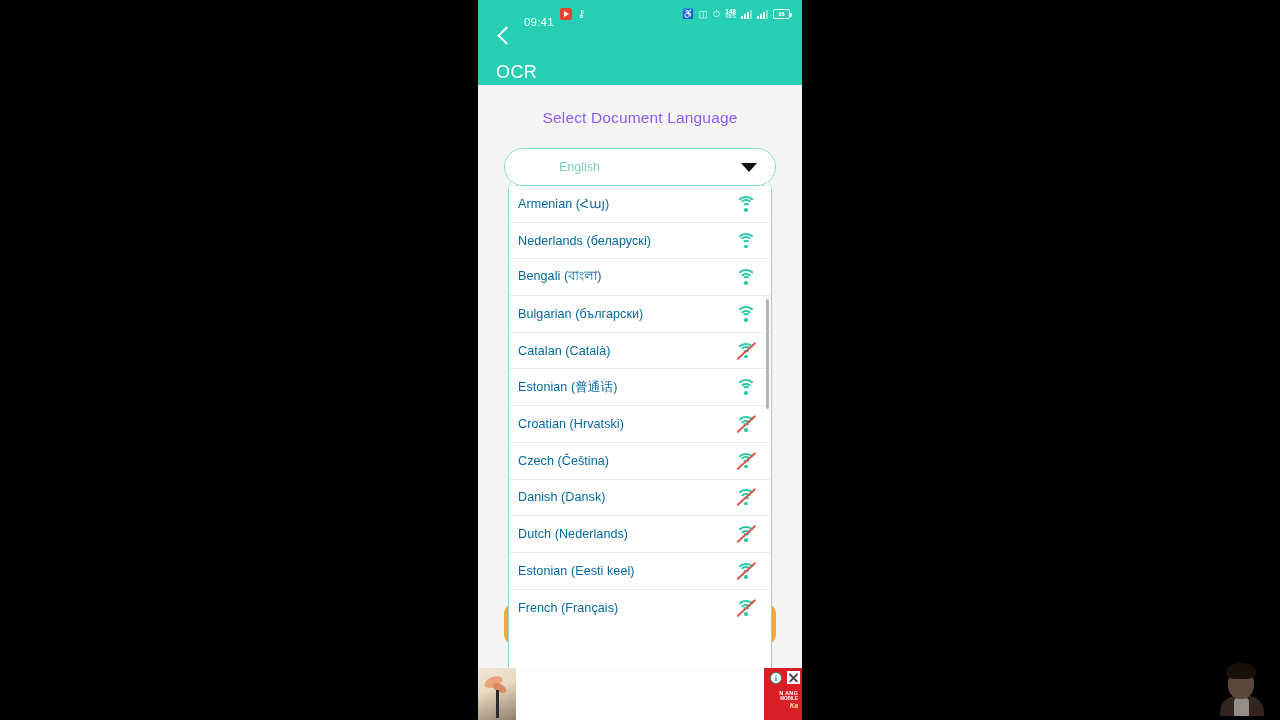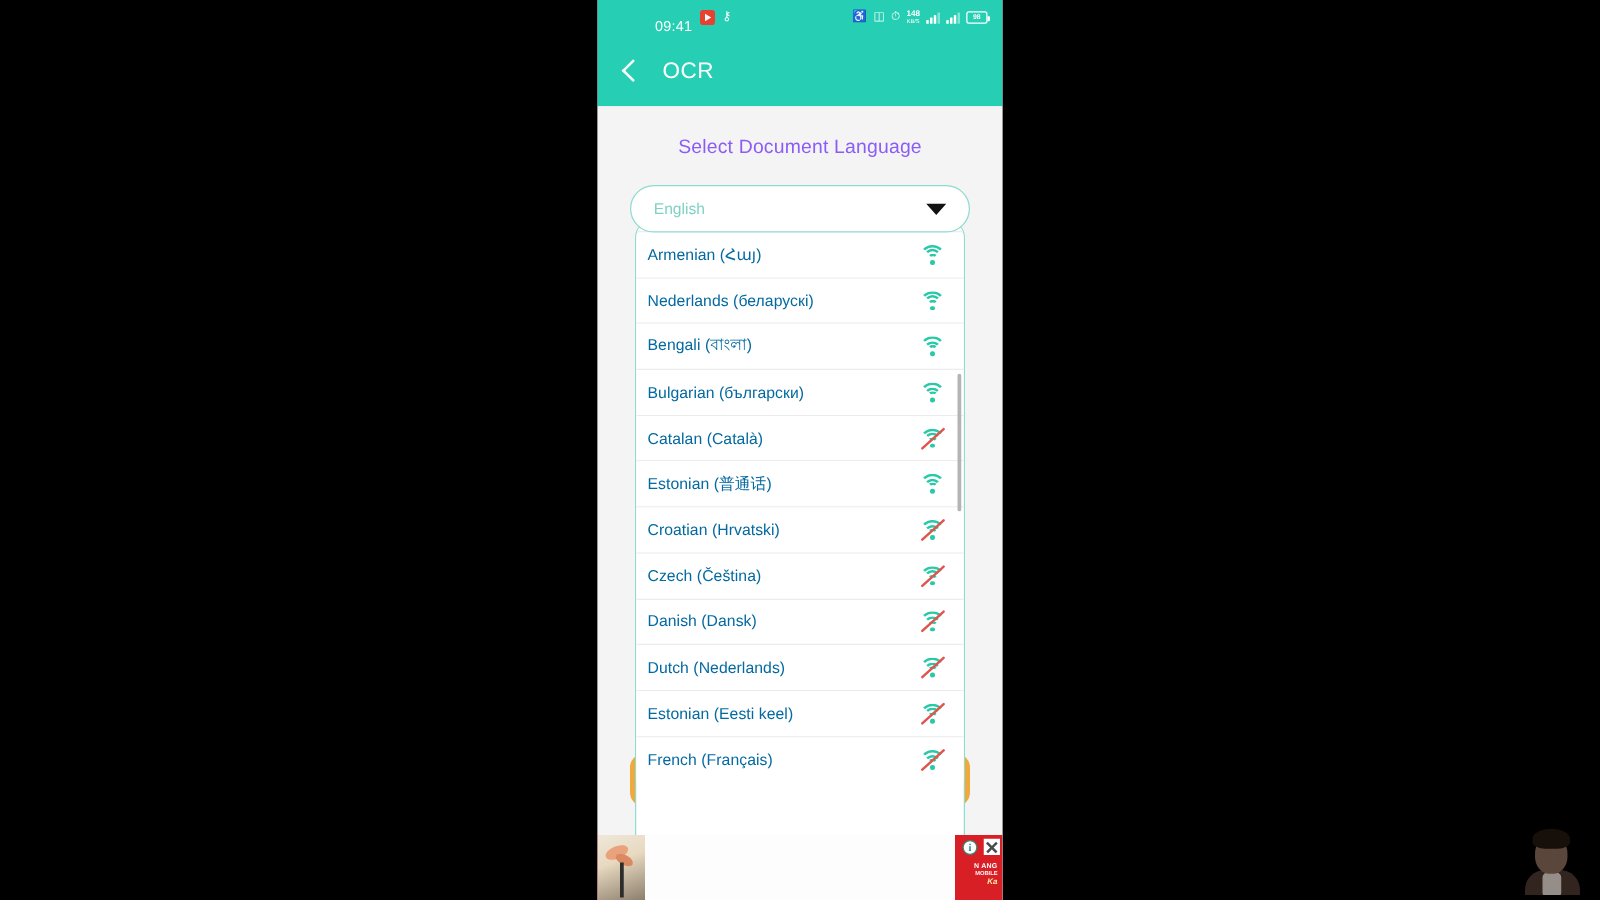--- a/index.html
+++ b/index.html
@@ -49,22 +49,22 @@
     position: relative; display: flex; align-items: center; justify-content: center;
   }
   .sb-batt::after {
     content:""; position:absolute; right:-3px; top:2.4px;
     width:1.6px; height:4px; background:#fff; border-radius:0 1px 1px 0;
   }
   .sb-batt em { font-style: normal; font-size: 5.5px; font-weight: 700; color: #fff; }
 
   
   #appbar {
-    height: 57px; background: #26cfb4; display: flex; align-items: center;
-    padding-left: 18px; gap: 18px;
+    height: 57px; background: #26cfb4; display: flex; align-items: flex-start;
+    padding-left: 18px; gap: 18px; flex-direction: column;
   }
   #backicon { width: 16px; height: 16px; position: relative; cursor: pointer; }
   #backicon::before {
     content: ""; position: absolute; left: 4px; top: 1px;
     width: 11px; height: 11px; border-left: 2.6px solid #fff; border-bottom: 2.6px solid #fff;
     transform: rotate(45deg);
   }
   #apptitle { color: #fff; font-size: 18px; font-weight: 500; letter-spacing: .4px; }
 
   
@@ -81,21 +81,21 @@
   }
   .orange-chip.left  { left: 26px;  border-radius: 11px 0 0 11px; }
   .orange-chip.right { right: 26px; border-radius: 0 11px 11px 0; }
 
   
   #lang-select {
     position: absolute; left: 26px; top: 63px; width: 272px; height: 38px;
     border: 1.4px solid #8ddcd0; border-radius: 19px; background: #fff;
     display: flex; align-items: center; padding: 0 18px; z-index: 6; cursor: pointer;
   }
-  #lang-value { font-size: 12.5px; color: #7ed2c4; flex: 1; }
+  #lang-value { font-size: 12.5px; color: #7ed2c4; flex: 1; margin-left: 36px; }
   #caret {
     width: 0; height: 0; border-left: 8px solid transparent;
     border-right: 8px solid transparent; border-top: 9px solid #121212;
   }
 
   
   #dropdown {
     position: absolute; left: 30px; top: 91px; width: 264px; height: 560px;
     background: #fff; border: 1.4px solid #8ddcd0; border-radius: 14px;
     overflow: hidden; z-index: 5;

